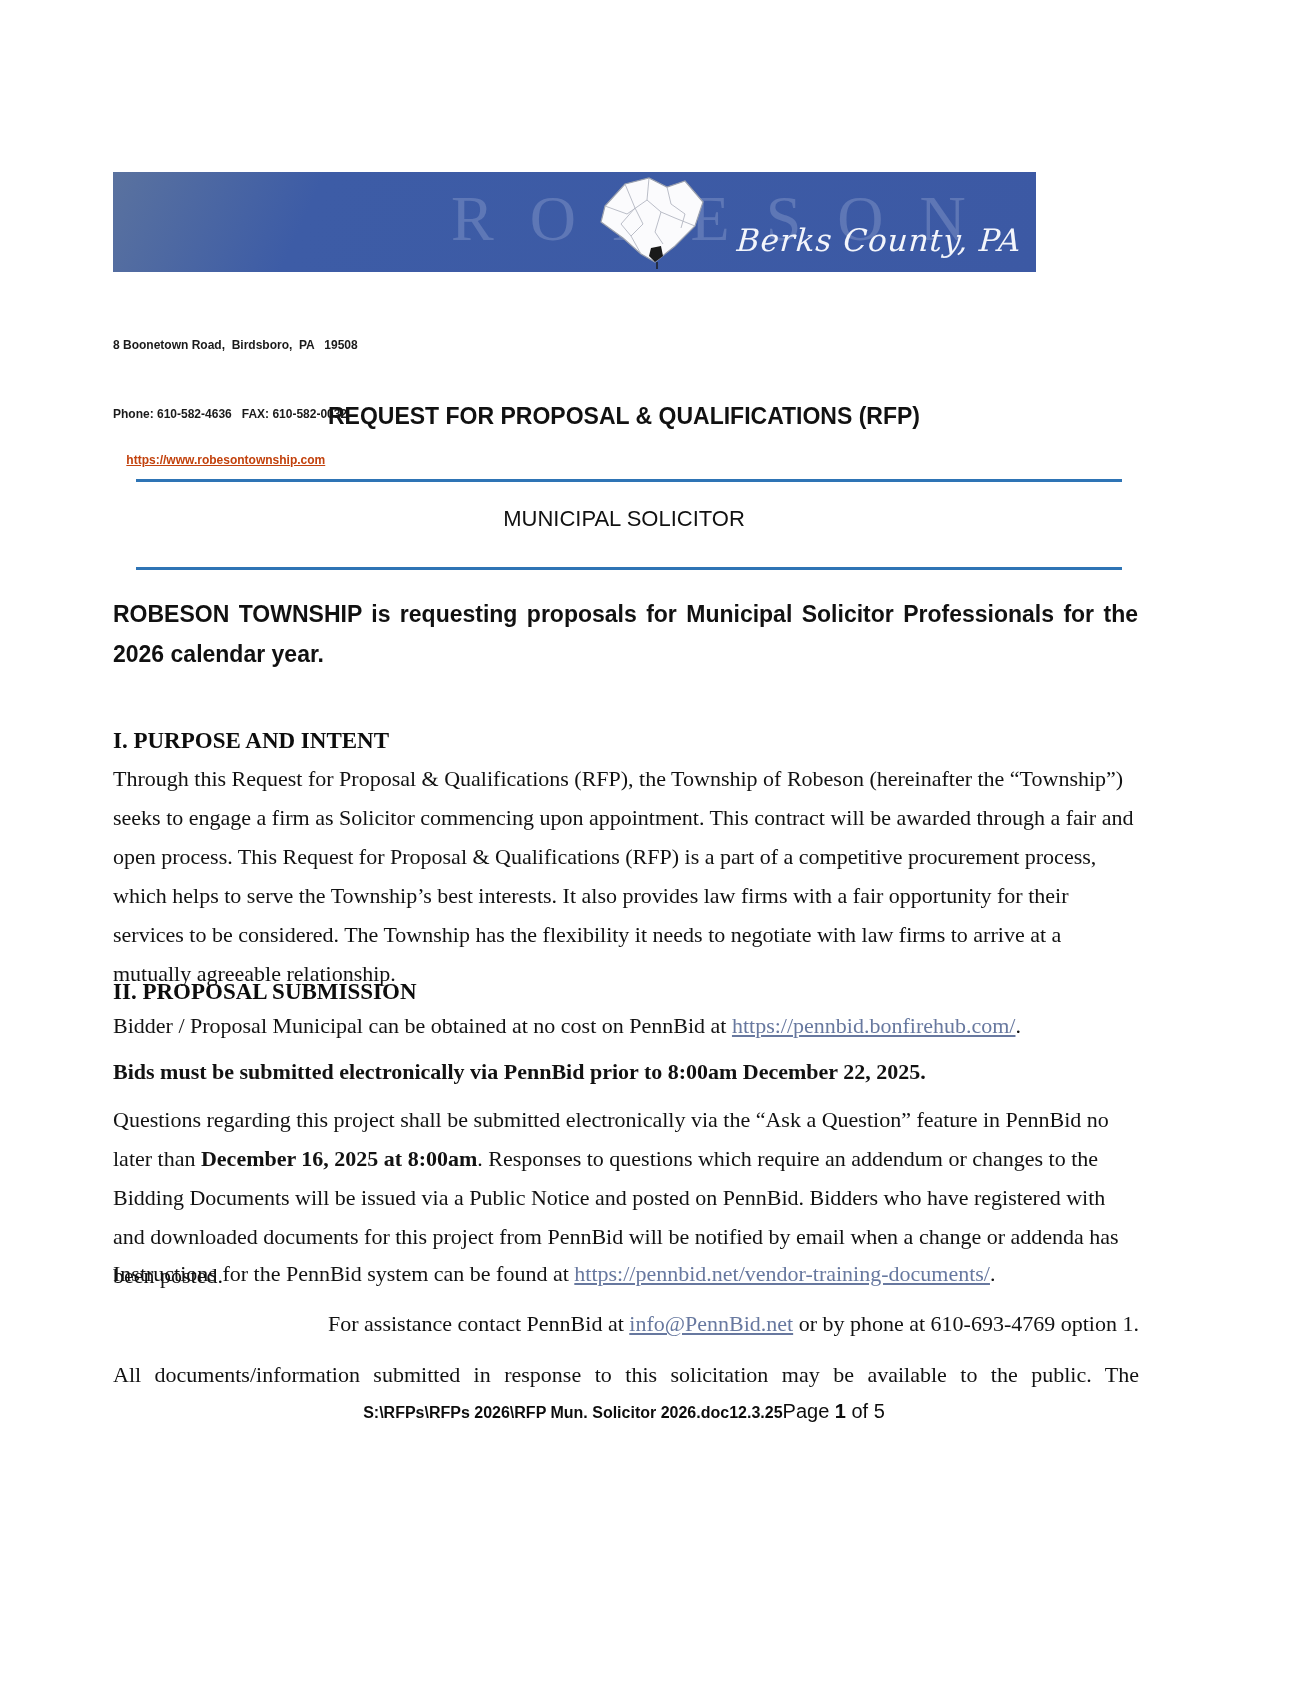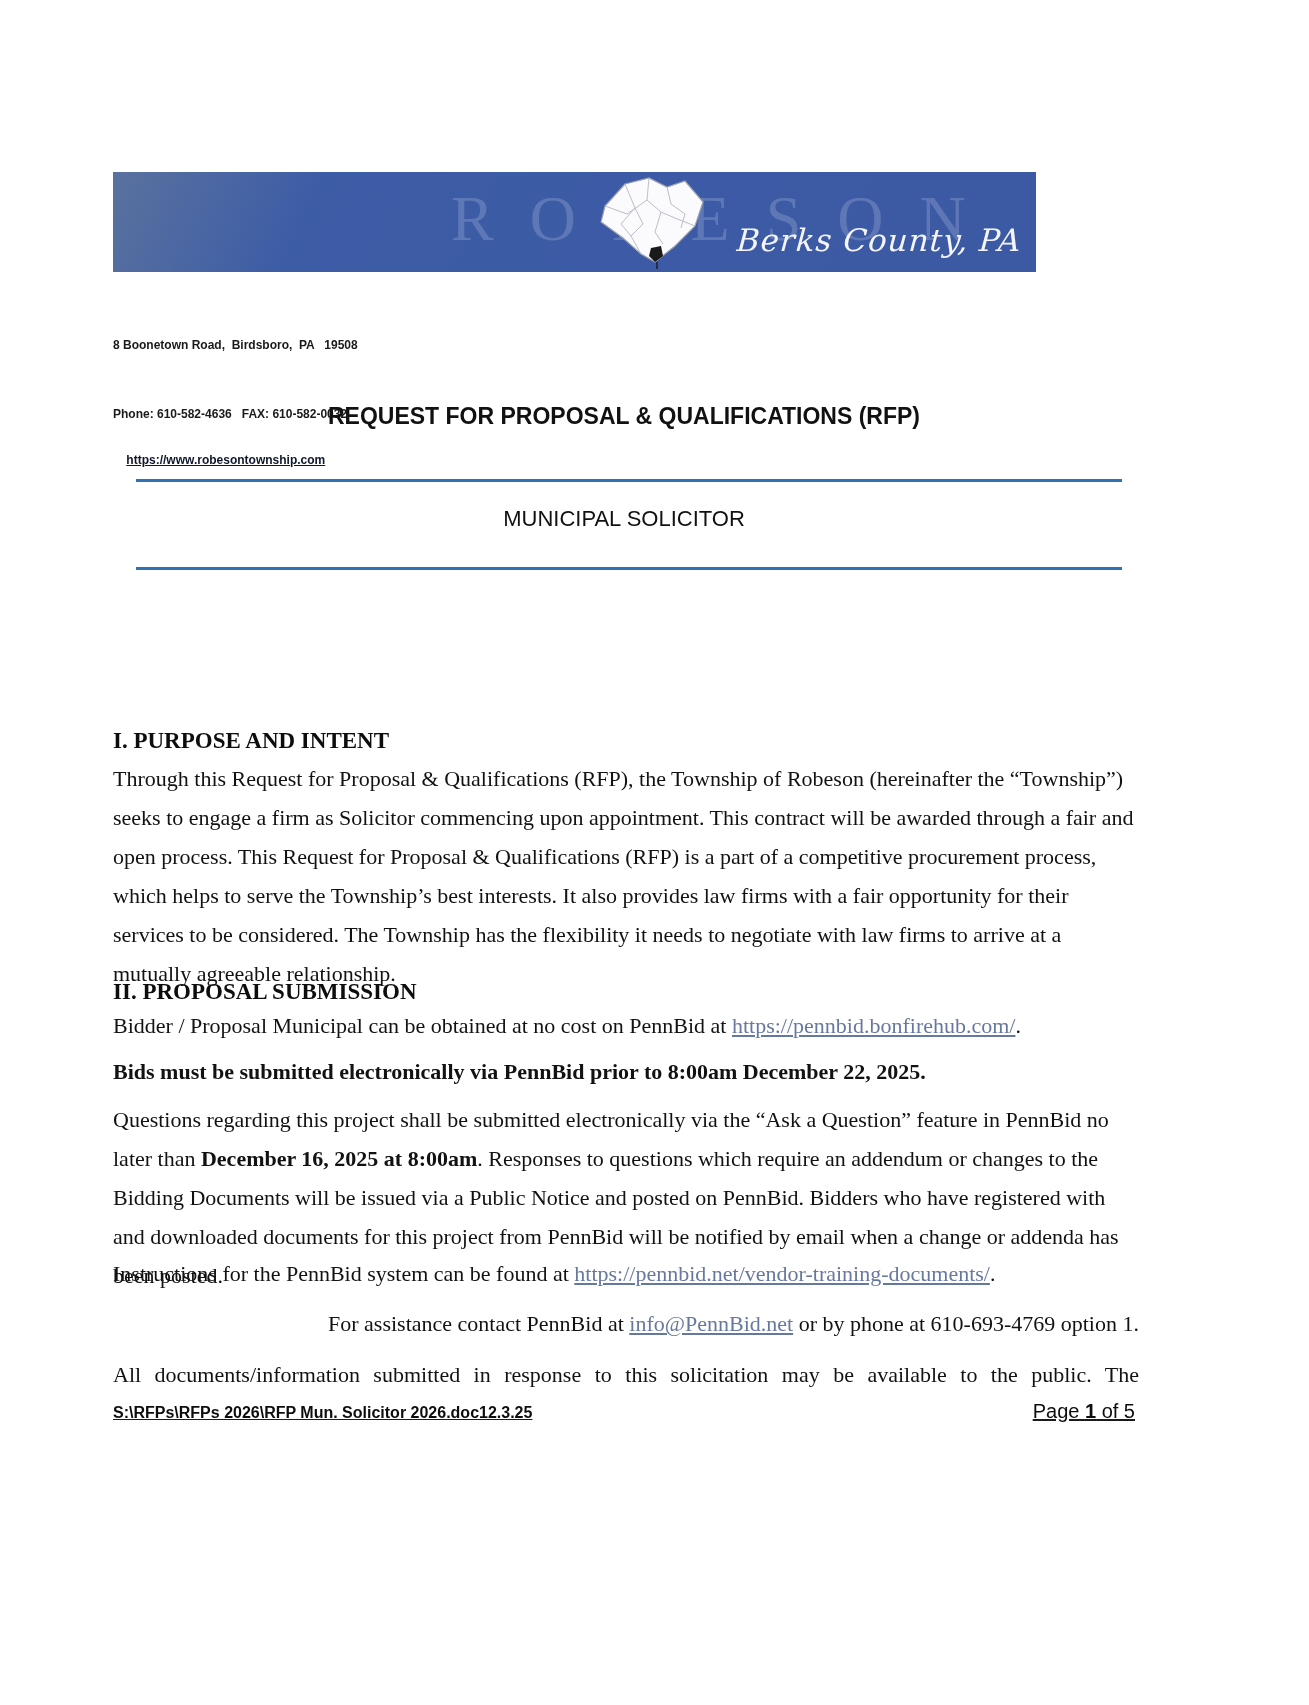--- a/index.html
+++ b/index.html
@@ -37,21 +37,21 @@
   .map-wrap { position:absolute; left:478px; top:2px; z-index:2; }
   .county {
     position:absolute; right:14px; bottom:14px; z-index:3;
     font-family:"DejaVu Serif", serif; font-style:italic;
     font-size:31px; color:#f3f5fb; letter-spacing:1px;
     transform:skewX(-4deg);
   }
 
   
   .contact { position:absolute; left:113px; top:288px; font-size:12px; font-weight:bold; line-height:23px; white-space:pre-wrap; }
-  .site-link { color:#0f172a; text-decoration:underline; cursor:pointer; }
+  .site-link { color:#c2410c; text-decoration:underline; cursor:pointer; }
 
   
   .title {
     position:absolute; left:113px; top:403px; width:1022px;
     text-align:center; font-size:23px; font-weight:bold; color:#111;
   }
   .rule { position:absolute; left:136px; width:986px; height:3px; background:#2e74b5; border:none; }
   .rule-top { top:479px; }
   .rule-bottom { top:567px; }
   .subtitle {
@@ -75,21 +75,21 @@
   .questions-para { position:absolute; left:113px; top:1100px; width:1026px; }
   .instructions-line { position:absolute; left:113px; top:1254px; width:1026px; }
   .assist-line { position:absolute; left:113px; top:1304px; width:1026px;text-align:right; }
   .public-line { position:absolute; left:113px; top:1355px; width:1026px; text-align:justify; text-align-last:justify; }
   .doc-link { color:#67789f; text-decoration:underline; cursor:pointer; }
   .bold { font-weight:bold; }
 
   
   .footer {
     position:absolute; left:113px; top:1400px; width:1022px;
-    display:flex; justify-content:space-between; align-items:baseline;text-decoration:underline;
+    display:flex; justify-content:center; align-items:baseline;
   }
   .footer-path { font-size:16px; font-weight:bold; color:#0d0d0d; }
   .footer-page { font-size:20px; color:#0d0d0d; }
 </style>
 </head>
 <body>
 
 <div class="page">
 
   <div class="banner">
@@ -114,20 +114,21 @@
     <div>8 Boonetown Road,  Birdsboro,  PA   19508</div>
     <div>Phone: 610-582-4636   FAX: 610-582-0032</div>
     <a class="site-link">https://www.robesontownship.com</a>
   </div>
 
   <div class="title">REQUEST FOR PROPOSAL &amp; QUALIFICATIONS (RFP)</div>
   <div class="rule rule-top"></div>
   <div class="subtitle">MUNICIPAL SOLICITOR</div>
   <div class="rule rule-bottom"></div>
 
+  <p class="intro">ROBESON TOWNSHIP is requesting proposals for Municipal Solicitor Professionals for the 2026 calendar year.</p>
 
   <div class="sec-heading purpose-heading">I. PURPOSE AND INTENT</div>
   <p class="serif purpose-body">Through this Request for Proposal &amp; Qualifications (RFP), the Township of Robeson (hereinafter the “Township”) seeks to engage a firm as Solicitor commencing upon appointment.  This contract will be awarded through a fair and open process. This Request for Proposal &amp; Qualifications (RFP) is a part of a competitive procurement process, which helps to serve the Township’s best interests. It also provides law firms with a fair opportunity for their services to be considered. The Township has the flexibility it needs to negotiate with law firms to arrive at a mutually agreeable relationship.</p>
 
   <div class="sec-heading submission-heading">II. PROPOSAL SUBMISSION</div>
 
   <p class="serif obtain-line"><span>Bidder / Proposal Municipal can be obtained at no cost on PennBid at </span><a class="doc-link">https://pennbid.bonfirehub.com/</a><span>.</span></p>
 
   <p class="serif bids-line">Bids must be submitted electronically via PennBid prior to 8:00am December 22, 2025.</p>
 

